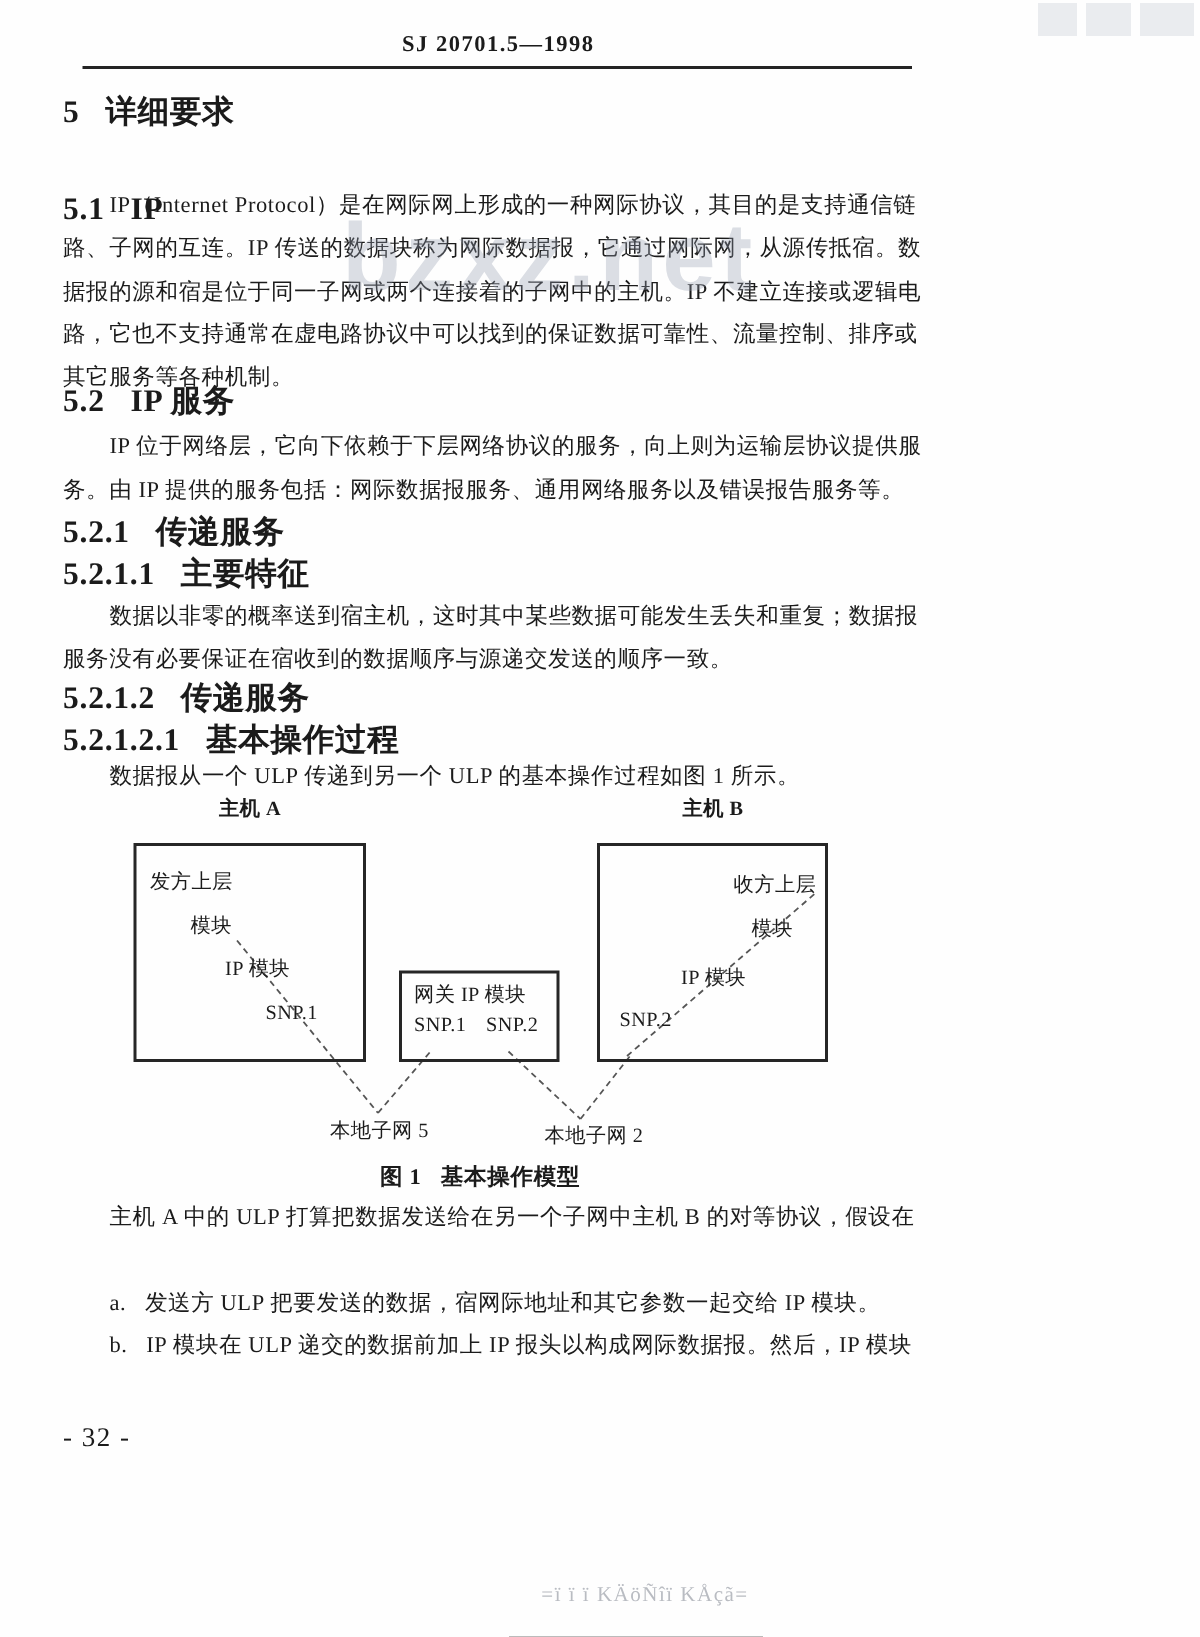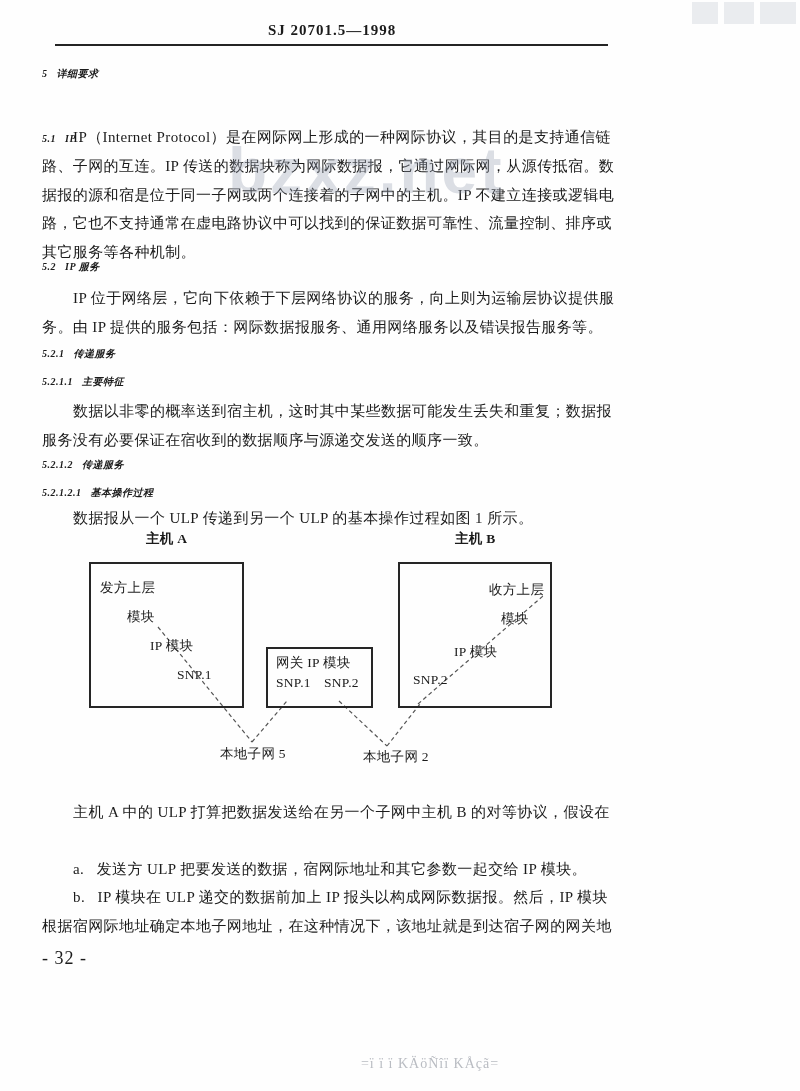--- a/index.html
+++ b/index.html
@@ -16,23 +16,22 @@
   .txt { white-space:pre; z-index:2; }
   .doc-header {
     left:268px; top:22px;
     font-size:15px; letter-spacing:1px; font-weight:bold;
   }
   .rule {
     left:55px; top:44px; width:553px; height:2px;
     background:#242424; z-index:2;
   }
   .h {
-    left:42px; font-size:10px; font-weight:bold; line-height:20px;
+    left:42px; font-size:21px; font-weight:bold; line-height:20px;
     letter-spacing:0.5px;
-    font-style:italic;
   }
   .para { left:42px; width:560px; }
   .ln { height:28.8px; line-height:28.8px; font-size:15px; white-space:pre; letter-spacing:0.4px; }
   .ind { padding-left:31px; }
   
   .wm-center {
     left:228px; top:134px;
     font-family:"Liberation Sans","DejaVu Sans",sans-serif;
     font-size:64px; font-weight:bold; letter-spacing:3px;
     color:rgba(148,158,176,0.33); z-index:1; white-space:pre;
@@ -123,30 +122,30 @@
 
   <div class="abs fig-box" style="left:398px;top:562px;width:150px;height:142px;"></div>
   <div class="abs txt fig-label" style="left:489px;top:582px;">收方上层</div>
   <div class="abs txt fig-label" style="left:501px;top:611px;">模块</div>
   <div class="abs txt fig-label" style="left:454px;top:644px;">IP 模块</div>
   <div class="abs txt fig-label" style="left:413px;top:672px;">SNP.2</div>
 
   <div class="abs txt fig-label" style="left:220px;top:746px;">本地子网 5</div>
   <div class="abs txt fig-label" style="left:363px;top:749px;">本地子网 2</div>
 
+  <div class="abs fig-caption">图 1   基本操作模型</div>
 
   <div class="abs para" style="top:798px;">
     <div class="ln ind">主机 A 中的 ULP 打算把数据发送给在另一个子网中主机 B 的对等协议，假设在</div>
   </div>
 
   <div class="abs para" style="top:855px;">
     <div class="ln ind">a.   发送方 ULP 把要发送的数据，宿网际地址和其它参数一起交给 IP 模块。</div>
   </div>
 
   <div class="abs para" style="top:883px;">
     <div class="ln ind">b.   IP 模块在 ULP 递交的数据前加上 IP 报头以构成网际数据报。然后，IP 模块</div>
-    <div class="ln">根据宿网际地址确定本地子网地址，在这种情况下，该地址就是到达宿子网的网关地</div>
   </div>
 
   <div class="abs txt page-number">- 32 -</div>
   <div class="abs wm-bottom">=ï ï ï KÄöÑîï KÅçã=</div>
 
 </div>
 
 </body></html>

